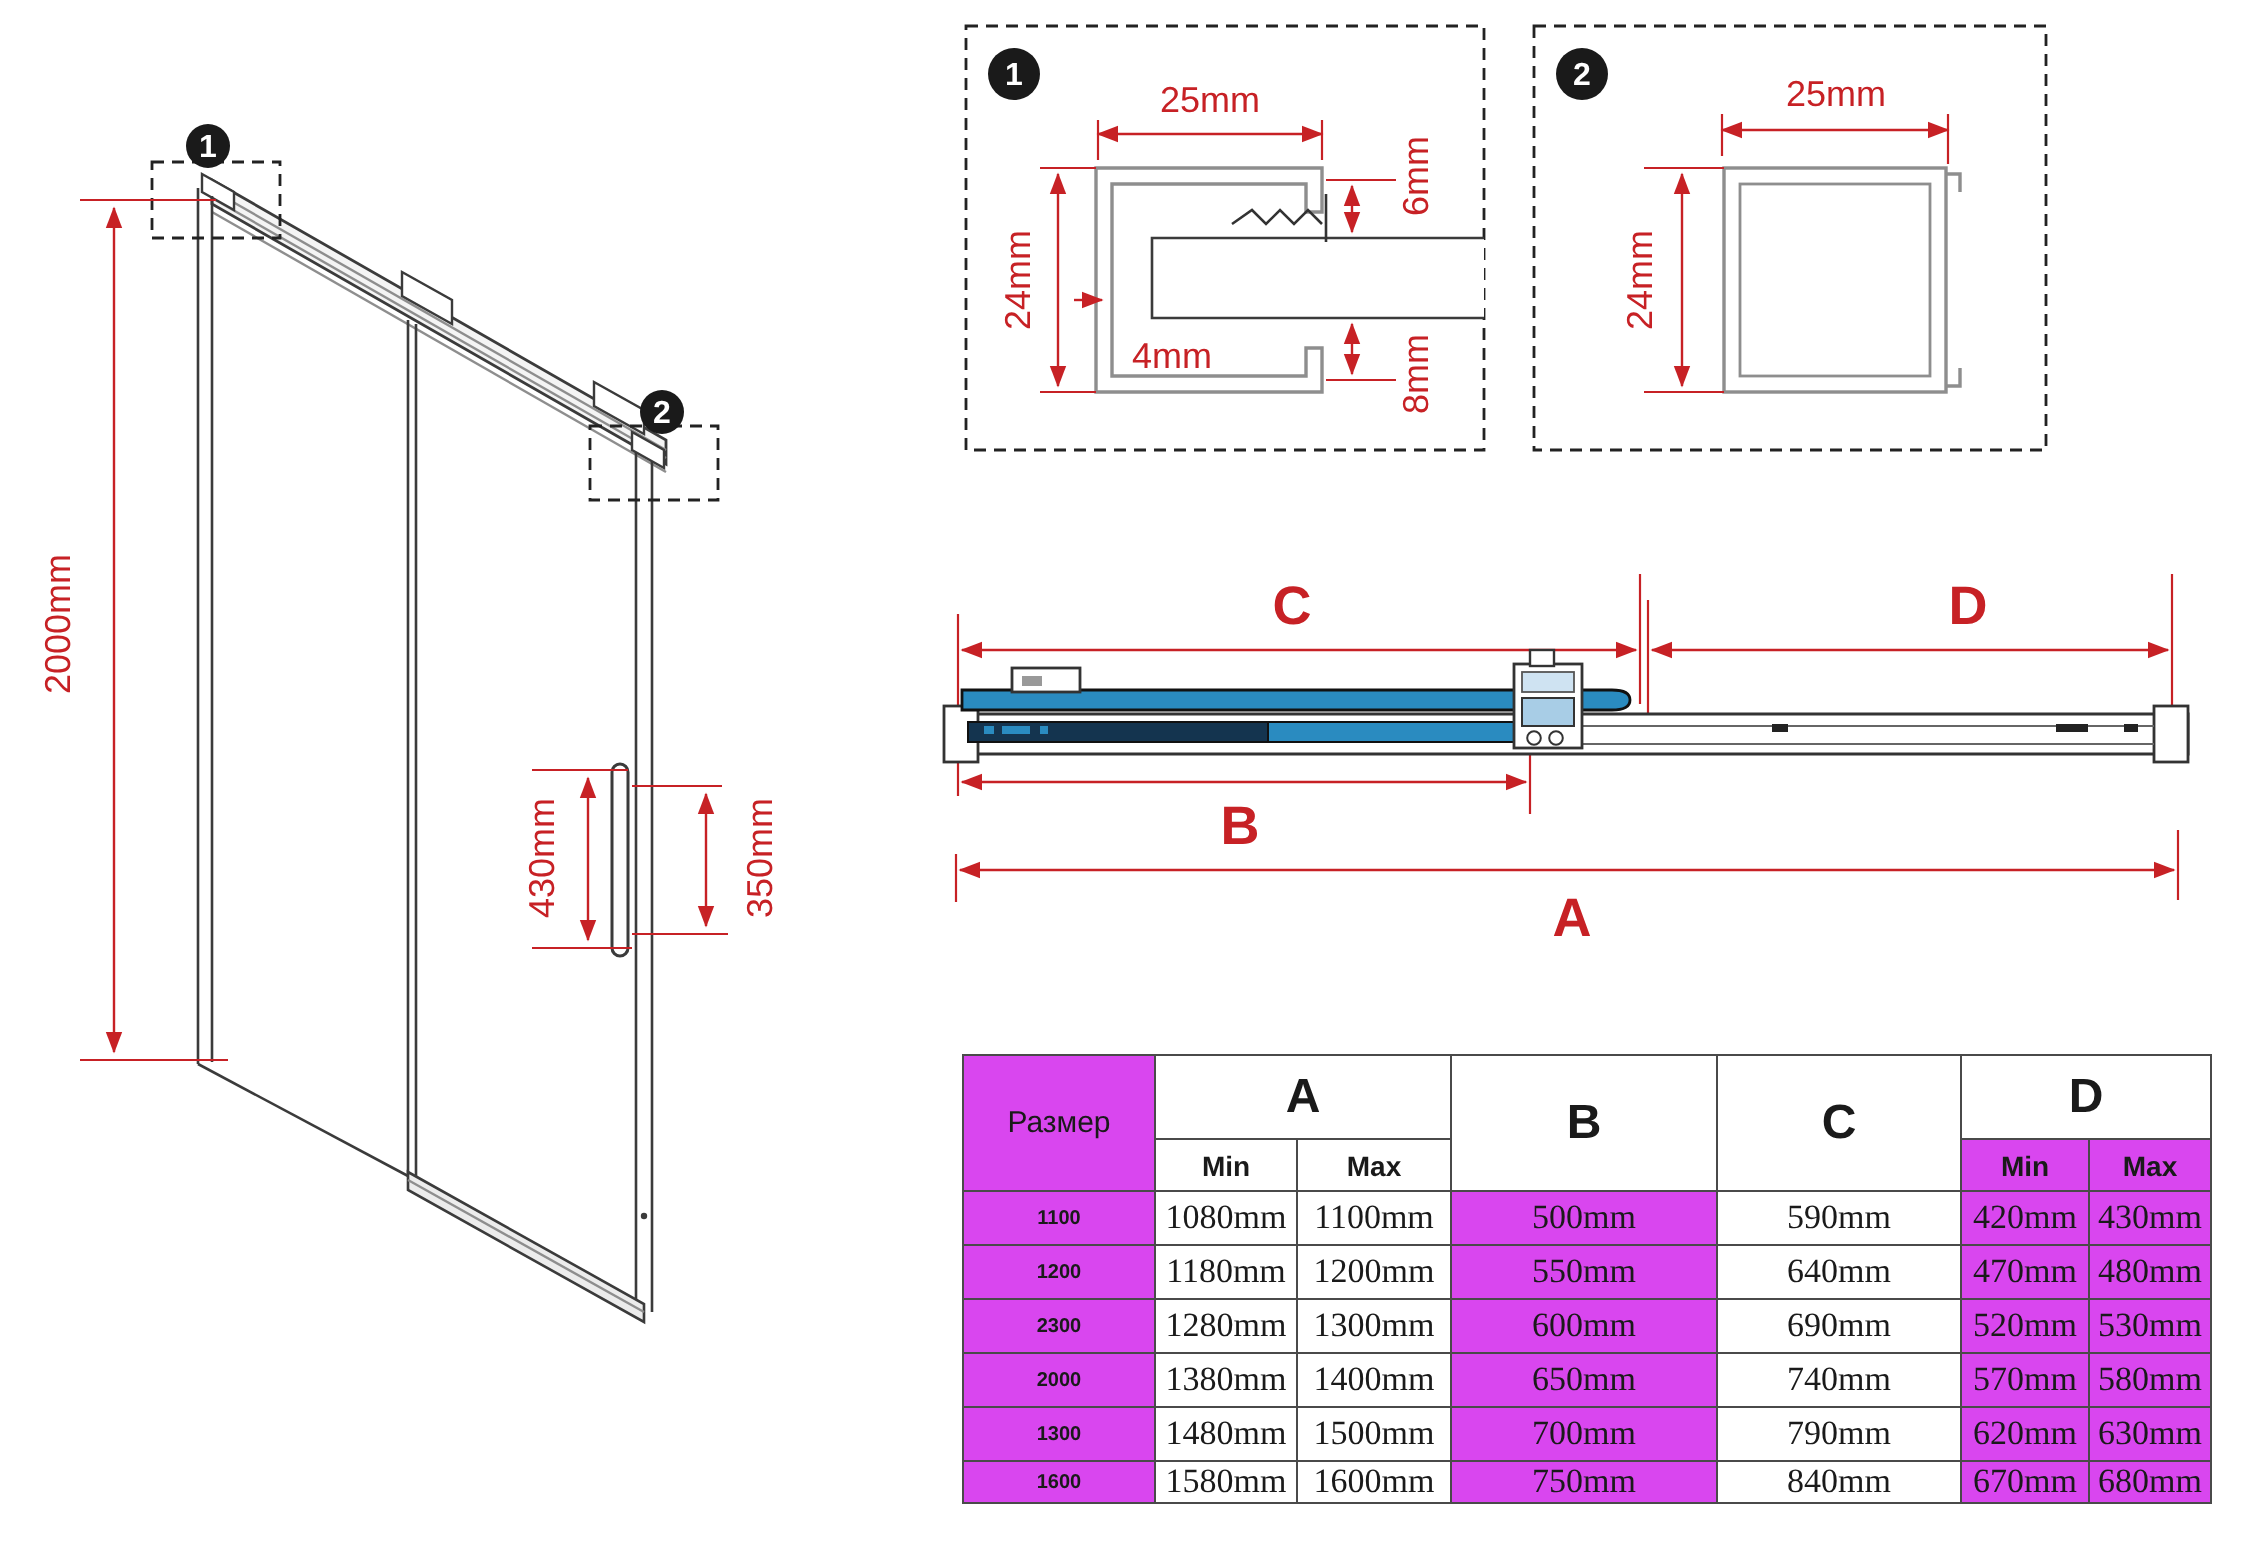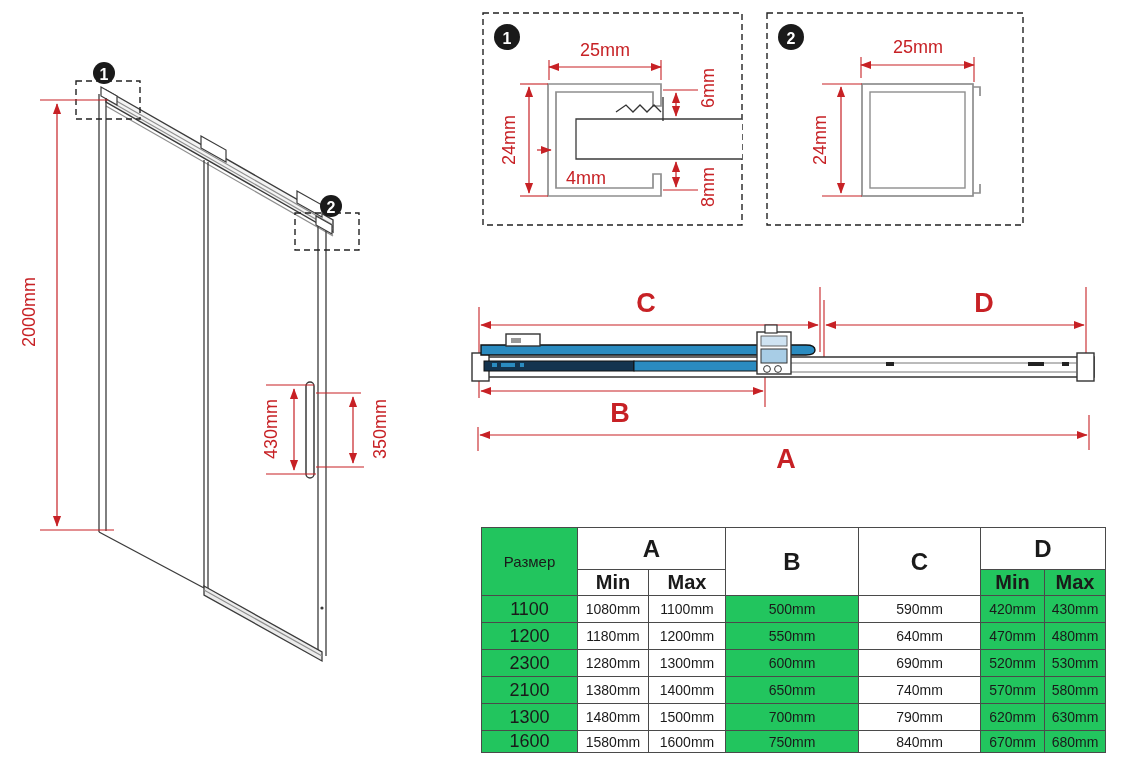--- a/index.html
+++ b/index.html
@@ -12,26 +12,26 @@
   .dimtxt{fill:#c72125;font-size:18px;}
   .bigletter{fill:#c72125;font-size:27px;font-weight:bold;}
   .dk{stroke:#3b3b3b;stroke-width:1.3;fill:none;}
   .gy{stroke:#8e8e8e;stroke-width:1.2;fill:none;}
   .dash{fill:none;stroke:#222;stroke-width:1.4;stroke-dasharray:6,4;}
   .mnum{fill:#fff;font-size:16px;font-weight:bold;}
 
   table.spec{position:absolute;left:481px;top:527px;border-collapse:collapse;table-layout:fixed;}
   table.spec td,table.spec th{border:1.5px solid #4a4a4a;text-align:center;vertical-align:middle;
       padding:0;color:#1a1a1a;background:#fff;}
-  table.spec .g{background:#22c55e;}
+  table.spec .g{background:#d946ef;}
   .hletter{color:#c72125;font-size:24px;font-weight:bold;}
   .hsize{font-size:15px;color:#333;font-weight:normal;}
-  .hmm{font-size:20px;font-weight:bold;}
-  .rowlbl{font-size:18px;font-weight:normal;}
-  .val{font-size:14px;}
+  .hmm{font-size:14px;font-weight:bold;}
+  .rowlbl{font-size:10px;font-weight:bold;}
+  .val{font-size:17px;font-family:Liberation Serif, serif;}
   .vtop{vertical-align:top;padding-top:6px;}
 </style>
 </head>
 <body>
 
 <div id="canvas">
 
 <svg width="1125" height="776" viewBox="0 0 1125 776">
   <defs>
     <marker id="ar" viewBox="0 0 10 10" refX="9.3" refY="5" markerWidth="11" markerHeight="11" markerUnits="userSpaceOnUse" orient="auto-start-reverse">
@@ -239,21 +239,21 @@
   <tr style="height:27px">
     <td class="g rowlbl">2300</td>
     <td class="val">1280mm</td>
     <td class="val">1300mm</td>
     <td class="val g">600mm</td>
     <td class="val">690mm</td>
     <td class="val g">520mm</td>
     <td class="val g">530mm</td>
   </tr>
   <tr style="height:27px">
-    <td class="g rowlbl">2100</td>
+    <td class="g rowlbl">2000</td>
     <td class="val">1380mm</td>
     <td class="val">1400mm</td>
     <td class="val g">650mm</td>
     <td class="val">740mm</td>
     <td class="val g">570mm</td>
     <td class="val g">580mm</td>
   </tr>
   <tr style="height:27px">
     <td class="g rowlbl">1300</td>
     <td class="val">1480mm</td>

